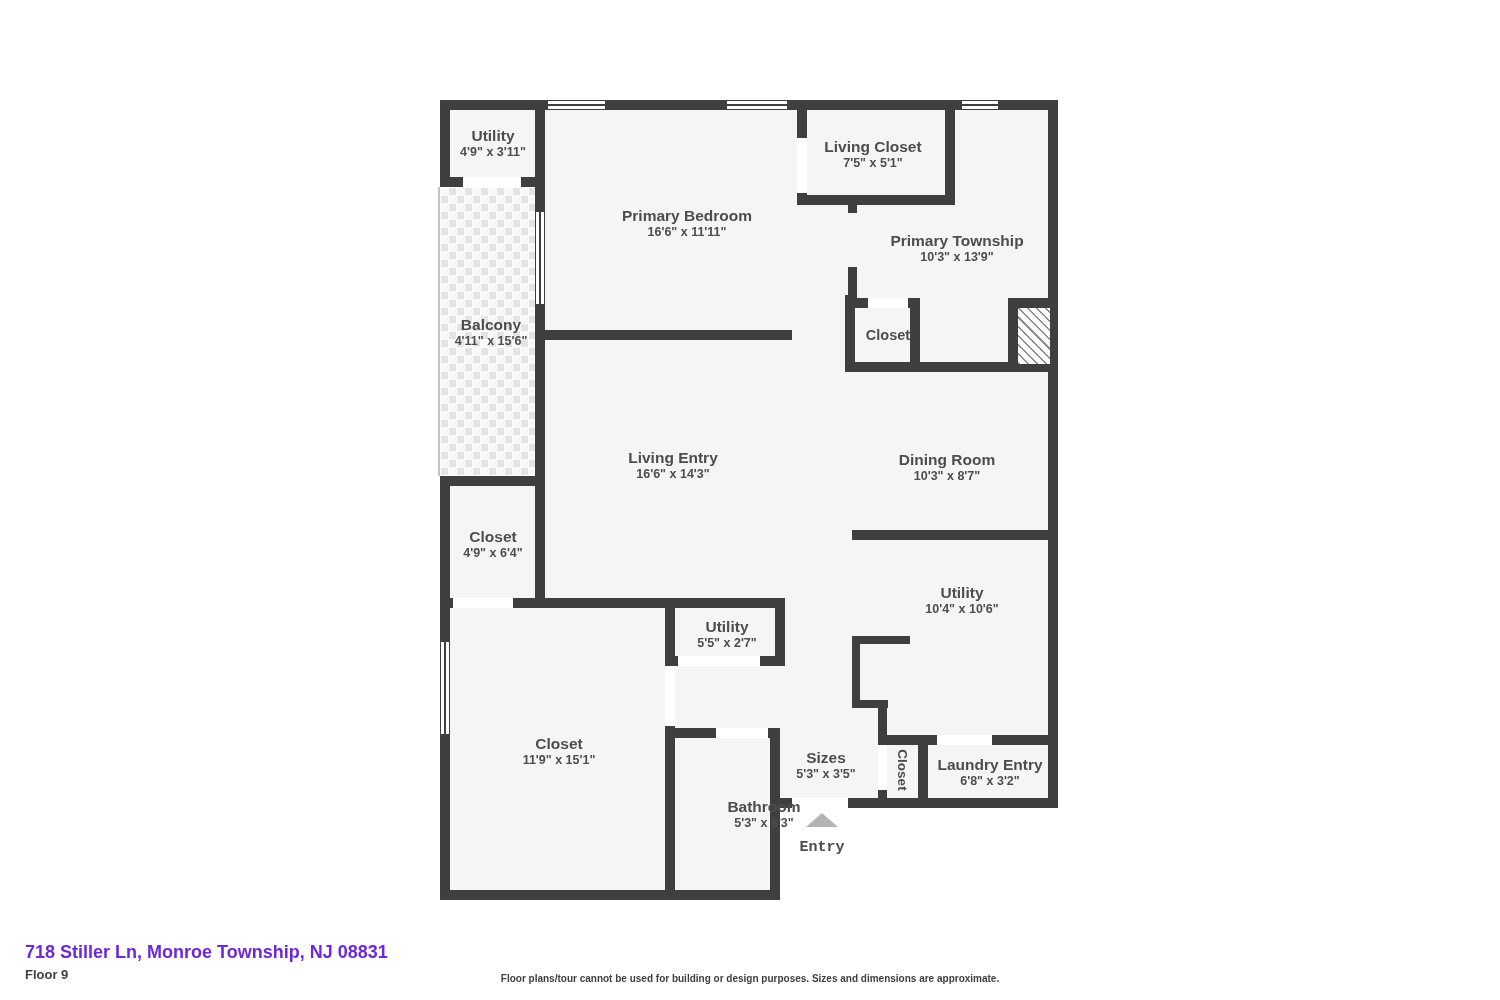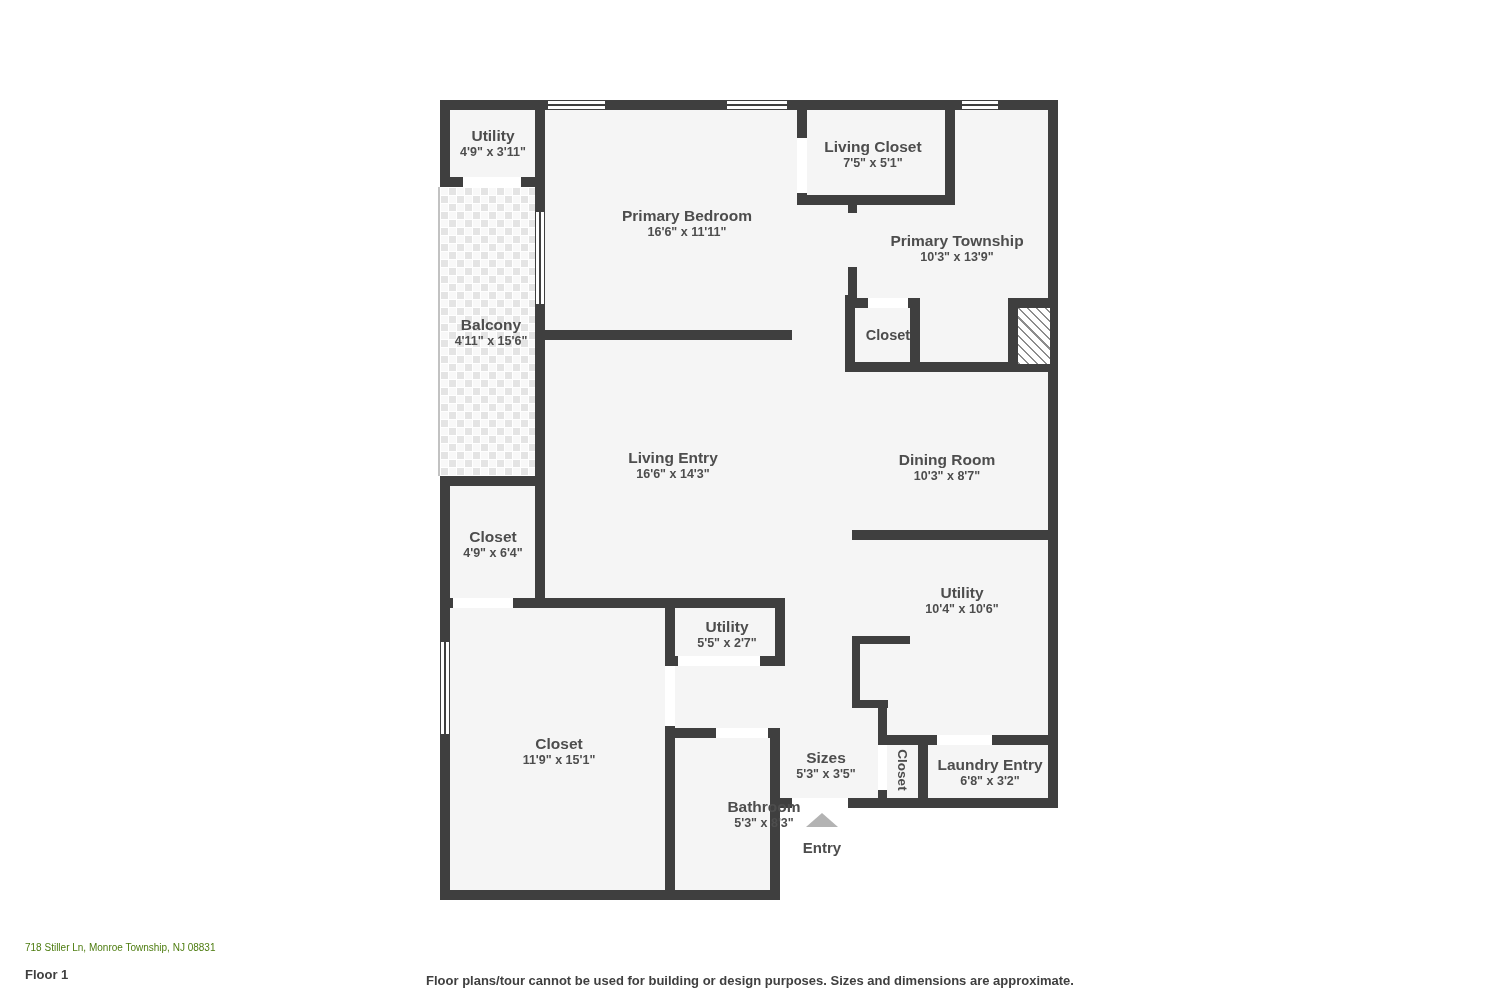--- a/index.html
+++ b/index.html
@@ -24,24 +24,24 @@
       conic-gradient(#e4e4e4 25%, #f8f8f8 0 50%, #e4e4e4 0 75%, #f8f8f8 0);
     background-size:8px 8px,8px 8px,16px 16px;}
   .hatch{position:absolute;background:repeating-linear-gradient(45deg,#8d8d8d 0,#8d8d8d 1.5px,#ffffff 1.5px,#ffffff 6.5px);}
   .winh{position:absolute;height:10px;background:linear-gradient(to bottom,var(--wall) 0 1.2px,#ffffff 1.2px 4.4px,var(--wall) 4.4px 5.6px,#ffffff 5.6px 8.8px,var(--wall) 8.8px 10px);}
   .winv{position:absolute;width:10px;background:linear-gradient(to right,var(--wall) 0 1.2px,#ffffff 1.2px 4.4px,var(--wall) 4.4px 5.6px,#ffffff 5.6px 8.8px,var(--wall) 8.8px 10px);}
   .lbl{position:absolute;transform:translate(-50%,-50%);text-align:center;color:var(--text);font-weight:700;white-space:nowrap;line-height:1.25;}
   .lbl .nm{display:block;font-size:15.5px;}
   .lbl .dm{display:block;font-size:12.5px;}
   .lbl.vert{writing-mode:vertical-rl;}
   .tri{position:absolute;width:0;height:0;border-left:16px solid transparent;border-right:16px solid transparent;border-bottom:14px solid var(--arrow);}
-  .entry-lbl{position:absolute;transform:translate(-50%,-50%);color:var(--text);font-weight:700;font-size:15px;}
-  .addr{position:absolute;left:25px;top:942px;font-size:10px;font-weight:400;color:#4d7c0f;}
+  .entry-lbl{position:absolute;transform:translate(-50%,-50%);color:var(--text);font-weight:700;font-size:15px;font-family:Liberation Mono, monospace;}
+  .addr{position:absolute;left:25px;top:942px;font-size:18px;font-weight:700;color:#6d28d9;}
   .floor{position:absolute;left:25px;top:967px;font-size:13px;font-weight:700;color:#3f3f3f;}
-  .disclaimer{position:absolute;left:50%;top:973px;transform:translateX(-50%);font-size:13px;font-weight:700;color:#3f3f3f;}
+  .disclaimer{position:absolute;left:50%;top:973px;transform:translateX(-50%);font-size:10px;font-weight:700;color:#3f3f3f;}
 </style>
 </head>
 <body>
 
 <div id="plan">
 
   <div class="fill" style="left:445px;top:105px;width:608px;height:790px"></div>
 
   <div class="balcony-tiles" style="left:440px;top:187px;width:95px;height:289px"></div>
   <div class="edge" style="left:438px;top:187px;width:2px;height:289px"></div>
@@ -165,14 +165,14 @@
   <div class="lbl" style="left:990px;top:772px">
     <span class="nm">Laundry Entry</span>
     <span class="dm">6'8" x 3'2"</span>
   </div>
 
   <div class="tri" style="left:806px;top:813px"></div>
   <div class="entry-lbl" style="left:822px;top:847px">Entry</div>
 </div>
 
 <div class="addr">718 Stiller Ln, Monroe Township, NJ 08831</div>
-<div class="floor">Floor 1</div>
+<div class="floor">Floor 9</div>
 <div class="disclaimer">Floor plans/tour cannot be used for building or design purposes. Sizes and dimensions are approximate.</div>
 
 </body></html>

